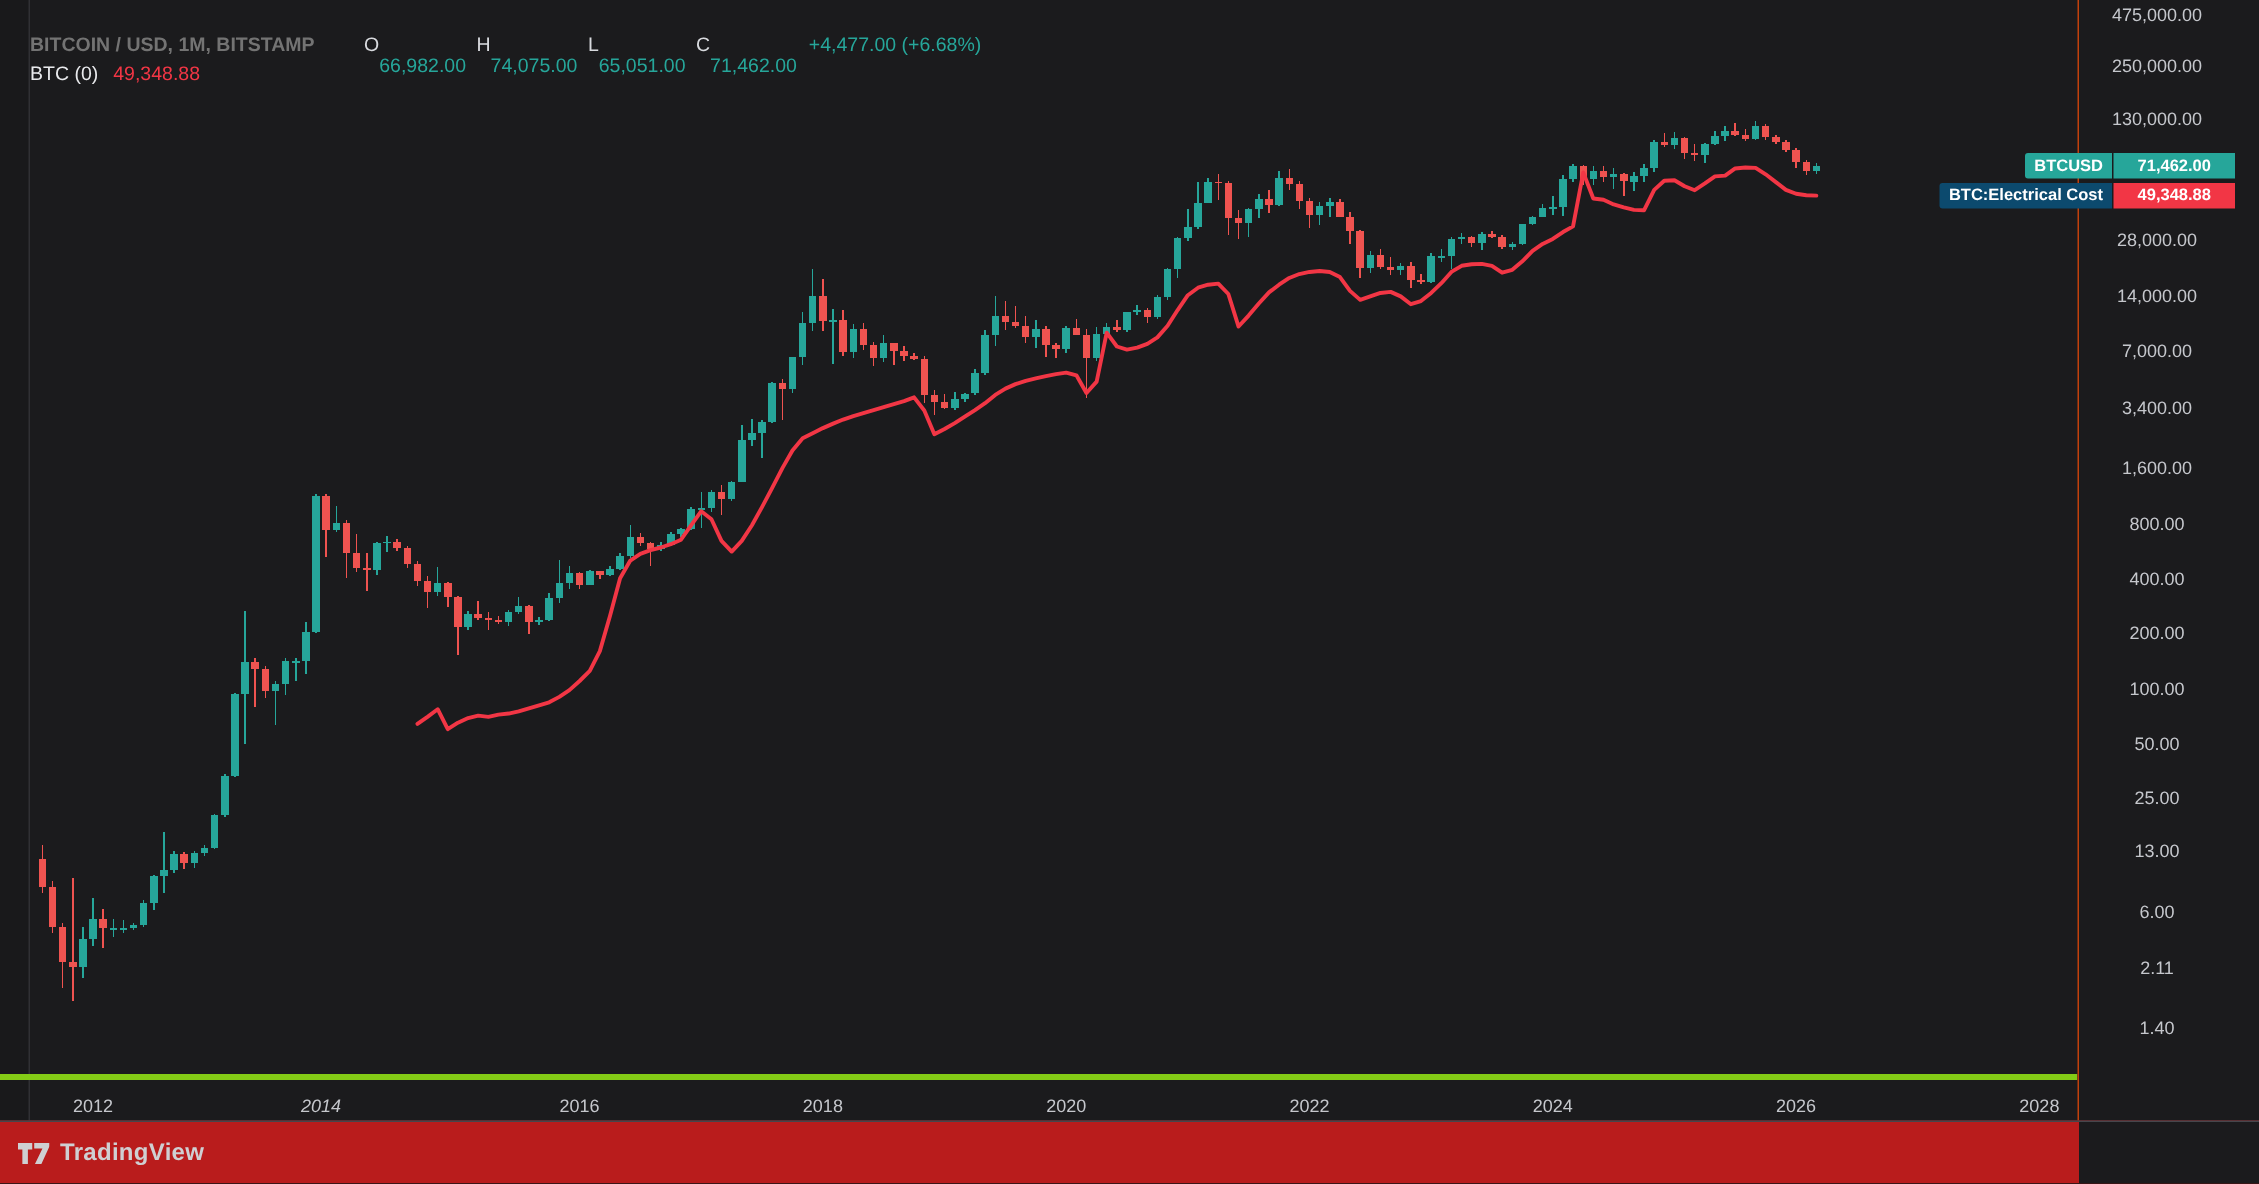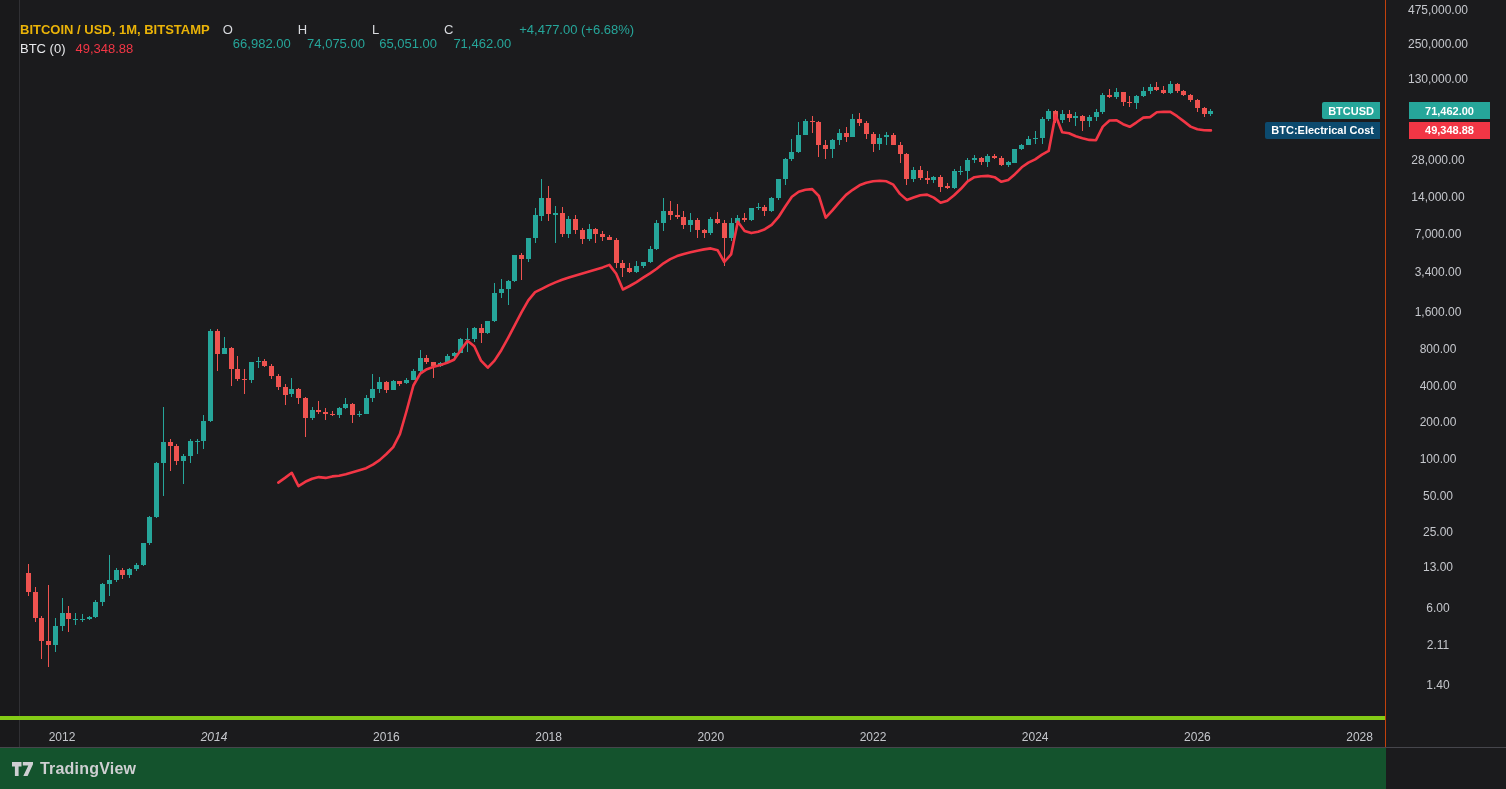--- a/index.html
+++ b/index.html
@@ -12,35 +12,35 @@
   .left-gutter { position:absolute; left:0; top:0; width:19px; height:747px; background:#19191b; border-right:1px solid #303034; }
   
   #plot { position:absolute; left:0; top:0; }
   
   .price-axis { position:absolute; left:1385px; top:0; width:121px; height:747px; border-left:1px solid #c2410c; background:#1b1b1d; overflow:hidden; }
   .price-tick { position:absolute; left:0; width:104px; text-align:center; font-size:12px; color:#c5c7cc; line-height:14px; }
   
   .time-axis { position:absolute; left:0; top:716px; width:1385px; height:31px; border-top:4px solid #84cc16; }
   .time-tick { position:absolute; top:10px; width:50px; text-align:center; font-size:12px; font-weight:500; color:#c5c7cc; }
   
-  .bottom-strip { position:absolute; left:0; top:747px; width:1506px; height:42px; background:#14532d; border-top:1px solid #46464c; display:flex; align-items:center; }
+  .bottom-strip { position:absolute; left:0; top:747px; width:1506px; height:42px; background:#b91c1c; border-top:1px solid #46464c; display:flex; align-items:center; }
   .corner-patch { position:absolute; left:1386px; top:748px; width:120px; height:41px; background:#1b1b1d; }
   .tv-logo { display:flex; align-items:center; gap:7px; margin-left:12px; cursor:pointer; z-index:5; }
   .tv-logo-text { font-size:16px; font-weight:600; color:#cfcfd2; letter-spacing:0.2px; }
   
   .legend { position:absolute; left:20px; top:20px; z-index:4; }
   .legend-row { display:flex; align-items:center; height:19px; font-size:13px; white-space:nowrap; }
-  .sym-title { color:#eab308; font-weight:600; margin-right:6px; }
+  .sym-title { color:#737373; font-weight:600; margin-right:26px; }
   .ohlc-letter { color:#d8dade; font-weight:500; margin-left:7px; }
   .ohlc-value { color:#26a69a; font-weight:500;margin-top:27px; }
   .ohlc-change { color:#26a69a; font-weight:500; margin-left:8px; }
   .ind-title { color:#e8e9ec; font-weight:400; margin-right:10px; }
   .ind-value { color:#f23645; font-weight:500; }
   
-  .price-tag { position:absolute; right:16px; height:17px; display:flex; color:#fff; font-size:11px; font-weight:700; z-index:6; cursor:pointer;gap:28px; }
+  .price-tag { position:absolute; right:16px; height:17px; display:flex; color:#fff; font-size:11px; font-weight:700; z-index:6; cursor:pointer; }
   .tag-label { display:flex; align-items:center; padding:0 6px; border-radius:2px 0 0 2px; margin-right:1px; }
   .tag-value { width:81px; display:flex; align-items:center; justify-content:center; }
 </style>
 </head>
 <body>
 
 <div class="screen">
 
   <div class="left-gutter"></div>
 

